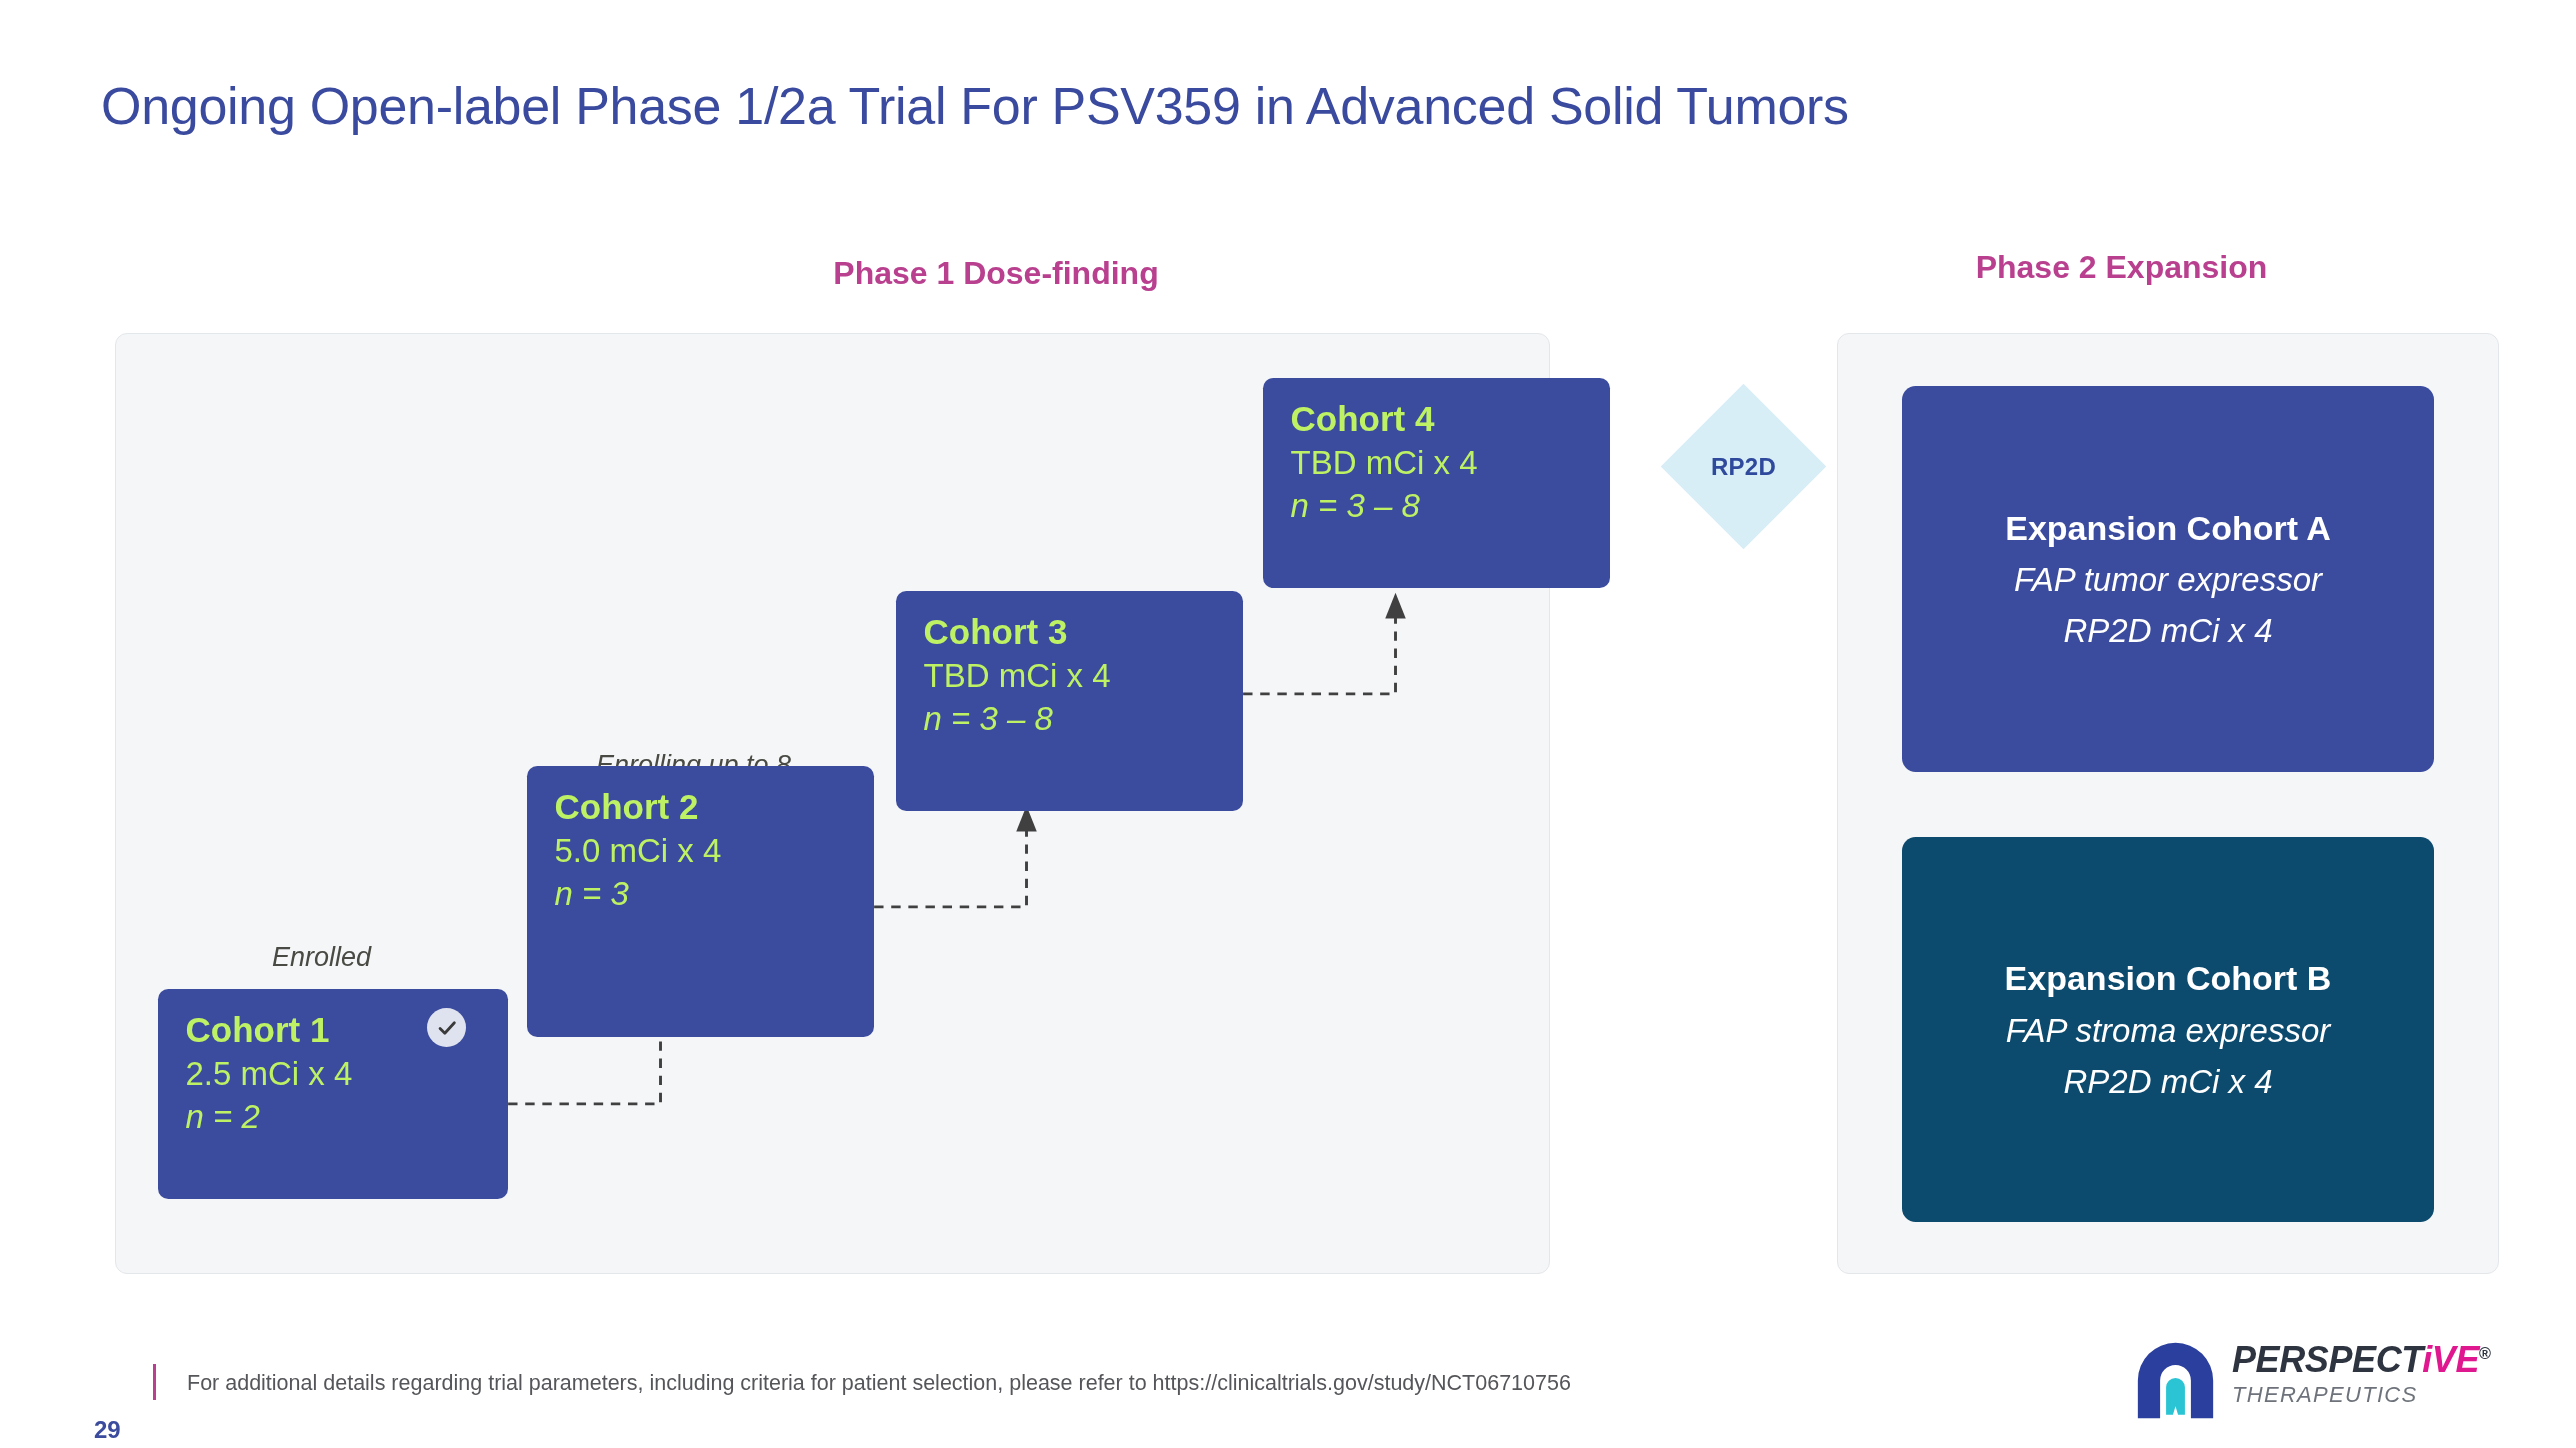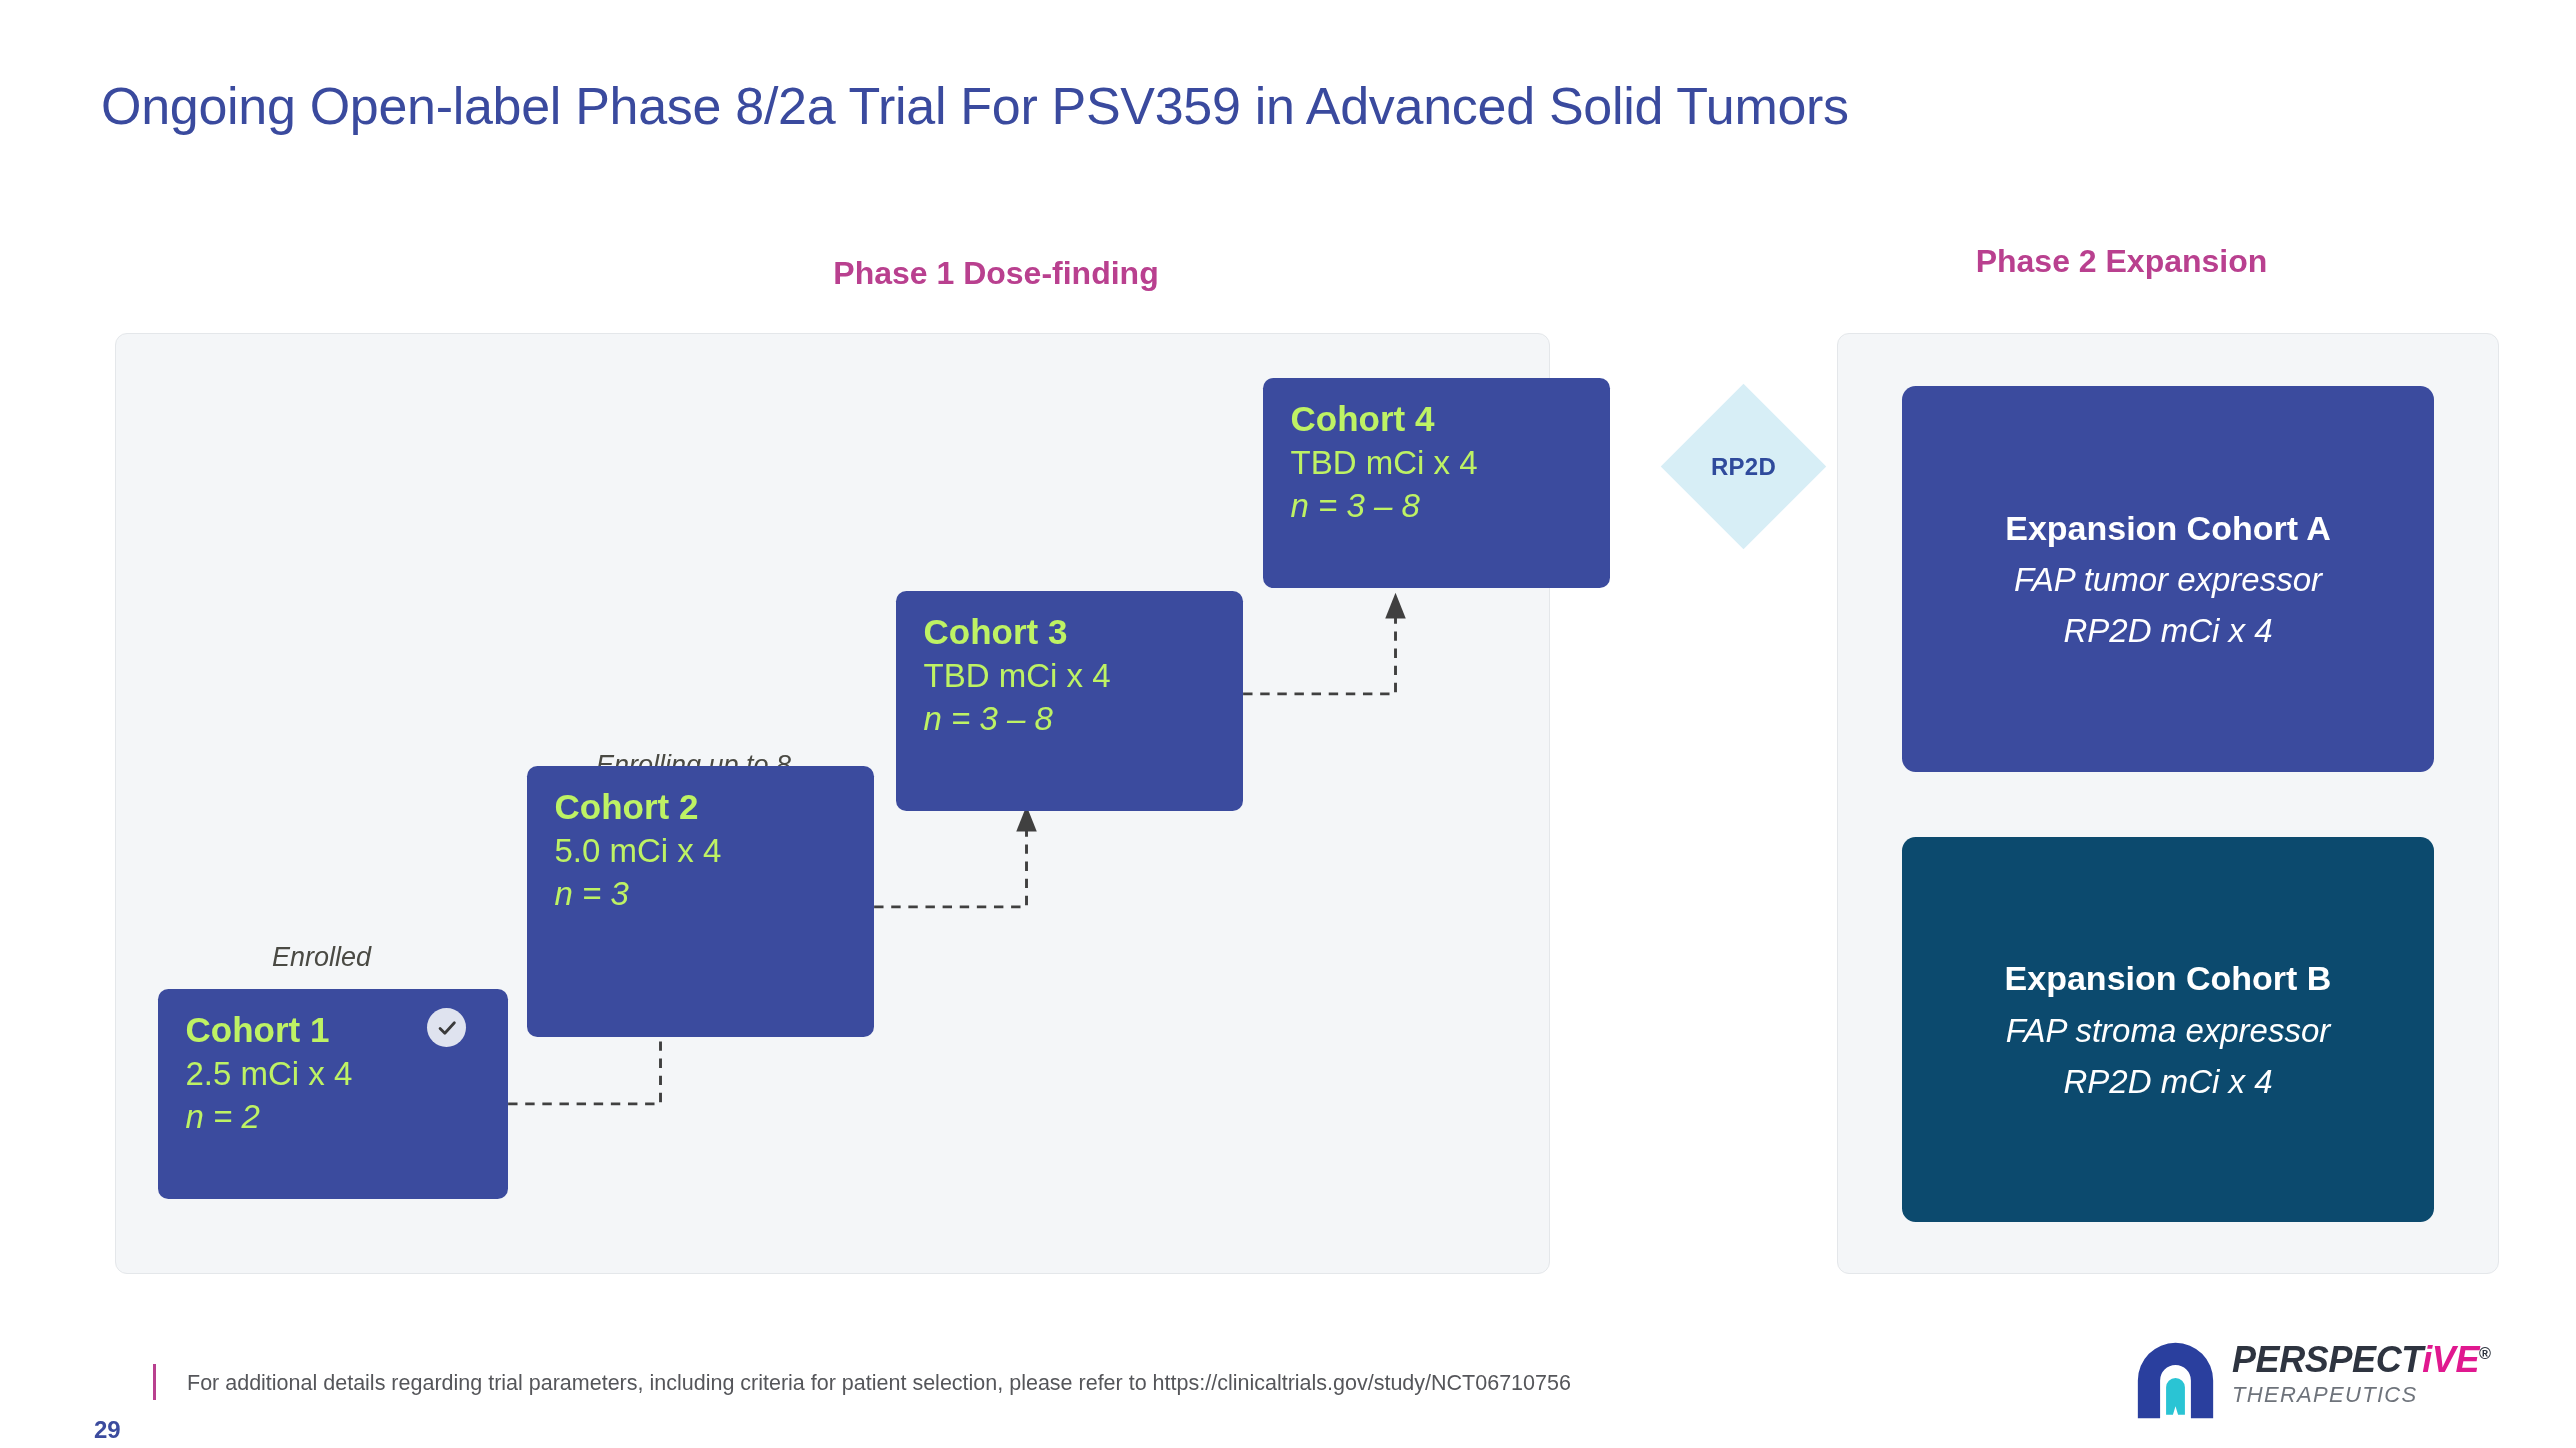--- a/index.html
+++ b/index.html
@@ -31,21 +31,21 @@
   
   .phase-header {
     position: absolute;
     font-size: 32px;
     font-weight: 700;
     color: #b9408f;
     white-space: nowrap;
     text-align: center;
   }
   #phase1-header { left: 395px;  top: 255px; width: 1202px; }
-  #phase2-header { left: 1838px; top: 243px; width: 567px; }
+  #phase2-header { left: 1838px; top: 249px; width: 567px; }
 
   
   .panel {
     position: absolute;
     background: #f4f6f8;
     border: 0.9px solid #e4e7ea;
     border-radius: 12px;
   }
   #phase1-panel { left: 115px;  top: 333px; width: 1433px; height: 939px; }
   #phase2-panel { left: 1837px; top: 333px; width: 660px;  height: 939px; }
@@ -243,21 +243,21 @@
     font-style: italic;
     letter-spacing: 1.3px;
     color: #6e737b;
     white-space: nowrap;
     margin-top: 2.6px;
   }
 </style>
 </head>
 <body>
 
-<div id="slide-title">Ongoing Open-label Phase 8/2a Trial For PSV359 in Advanced Solid Tumors</div>
+<div id="slide-title">Ongoing Open-label Phase 1/2a Trial For PSV359 in Advanced Solid Tumors</div>
 
 <div id="phase1-header" class="phase-header">Phase 1 Dose-finding</div>
 <div id="phase2-header" class="phase-header">Phase 2 Expansion</div>
 
 <div id="phase1-panel" class="panel"></div>
 
 <svg class="connector" id="connector-c1-c2" style="left:501px; top:996px; width:206px; height:137px;" viewBox="0 0 240 160">
   <path d="M 8 126 L 186 126 L 186 36" fill="none" stroke="#404040" stroke-width="3.4" stroke-dasharray="11 9"></path>
   <polygon points="186,8 174,38 198,38" fill="#404040"></polygon>
 </svg>

